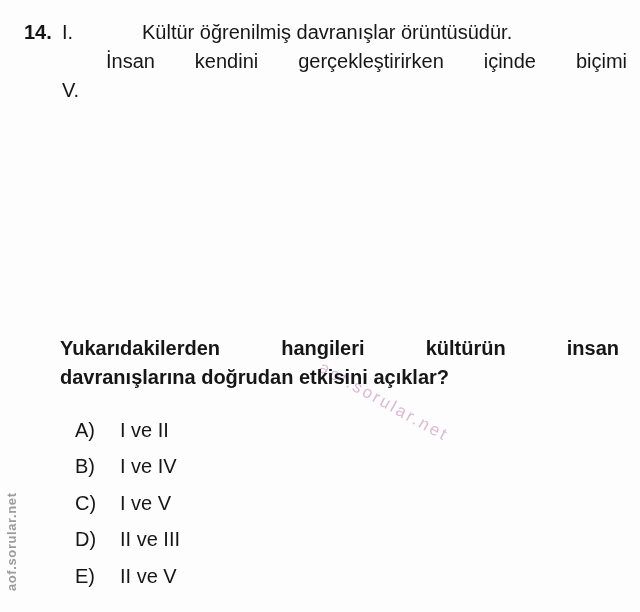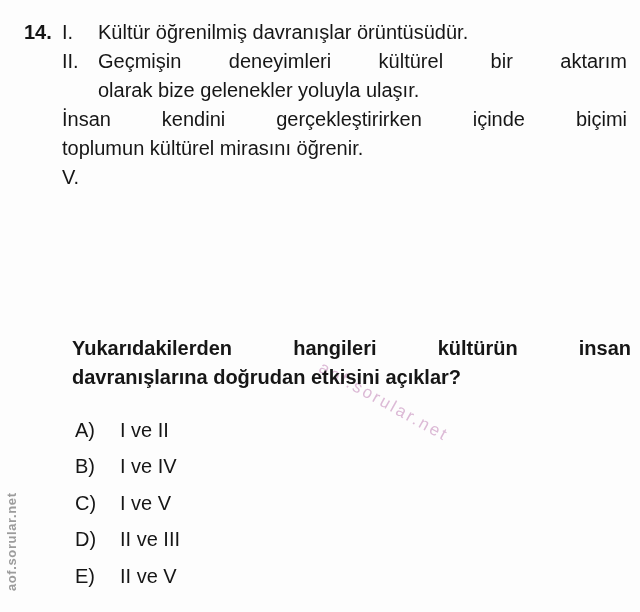--- a/index.html
+++ b/index.html
@@ -11,25 +11,25 @@
     color:#161616;
     overflow:hidden;
     padding-left:30px;
   }
   
   .question { position:absolute; left:24px; top:18px; width:603px; display:flex; z-index:2; }
   .q-number { width:38px; font-weight:bold; font-size:20px; line-height:29px; flex:none; }
   .items { flex:1; min-width:0; }
   .item { display:flex; }
   .numeral { width:36px; flex:none; font-size:20px; line-height:29px; }
-  .itext { flex:1; min-width:0; }
+  .itext { flex:1; min-width:0;margin-left:44px; }
   .ln { font-size:20px; line-height:29px; white-space:normal; }
   .ln.j { text-align:justify; text-align-last:justify; }
   
-  .stem { position:absolute; left:72px; top:334px; width:559px; font-weight:bold; z-index:2; }
+  .stem { position:absolute; left:60px; top:334px; width:559px; font-weight:bold; z-index:2; }
   
   .options { position:absolute; left:75px; top:412px; z-index:2; }
   .option { display:flex; align-items:center; height:36.5px; font-size:20px; cursor:default; }
   .letter { width:45px; flex:none; }
   
   .wm-side {
     position:absolute; left:4px; top:591px;
     transform-origin:0 0; transform:rotate(-90deg);
     font-size:13px; font-weight:bold; letter-spacing:0.6px;
     color:#9c9c9c; white-space:nowrap; z-index:1;
@@ -50,33 +50,25 @@
     <span class="q-number">14.</span>
     <div class="items">
 
       <div class="item">
         <span class="numeral">I.</span>
         <div class="itext">
           <div class="ln">Kültür öğrenilmiş davranışlar örüntüsüdür.</div>
         </div>
       </div>
 
-      <div class="item">
-        <span class="numeral">II.</span>
-        <div class="itext">
-          <div class="ln j">Geçmişin deneyimleri kültürel bir aktarım</div>
-          <div class="ln">olarak bize gelenekler yoluyla ulaşır.</div>
-        </div>
-      </div>
 
 
       <div class="item">
         <div class="itext">
           <div class="ln j">İnsan kendini gerçekleştirirken içinde biçimi</div>
-          <div class="ln">toplumun kültürel mirasını öğrenir.</div>
         </div>
       </div>
 
       <div class="item">
         <span class="numeral">V.</span>
         <div class="itext">
         </div>
       </div>
 
     </div>

